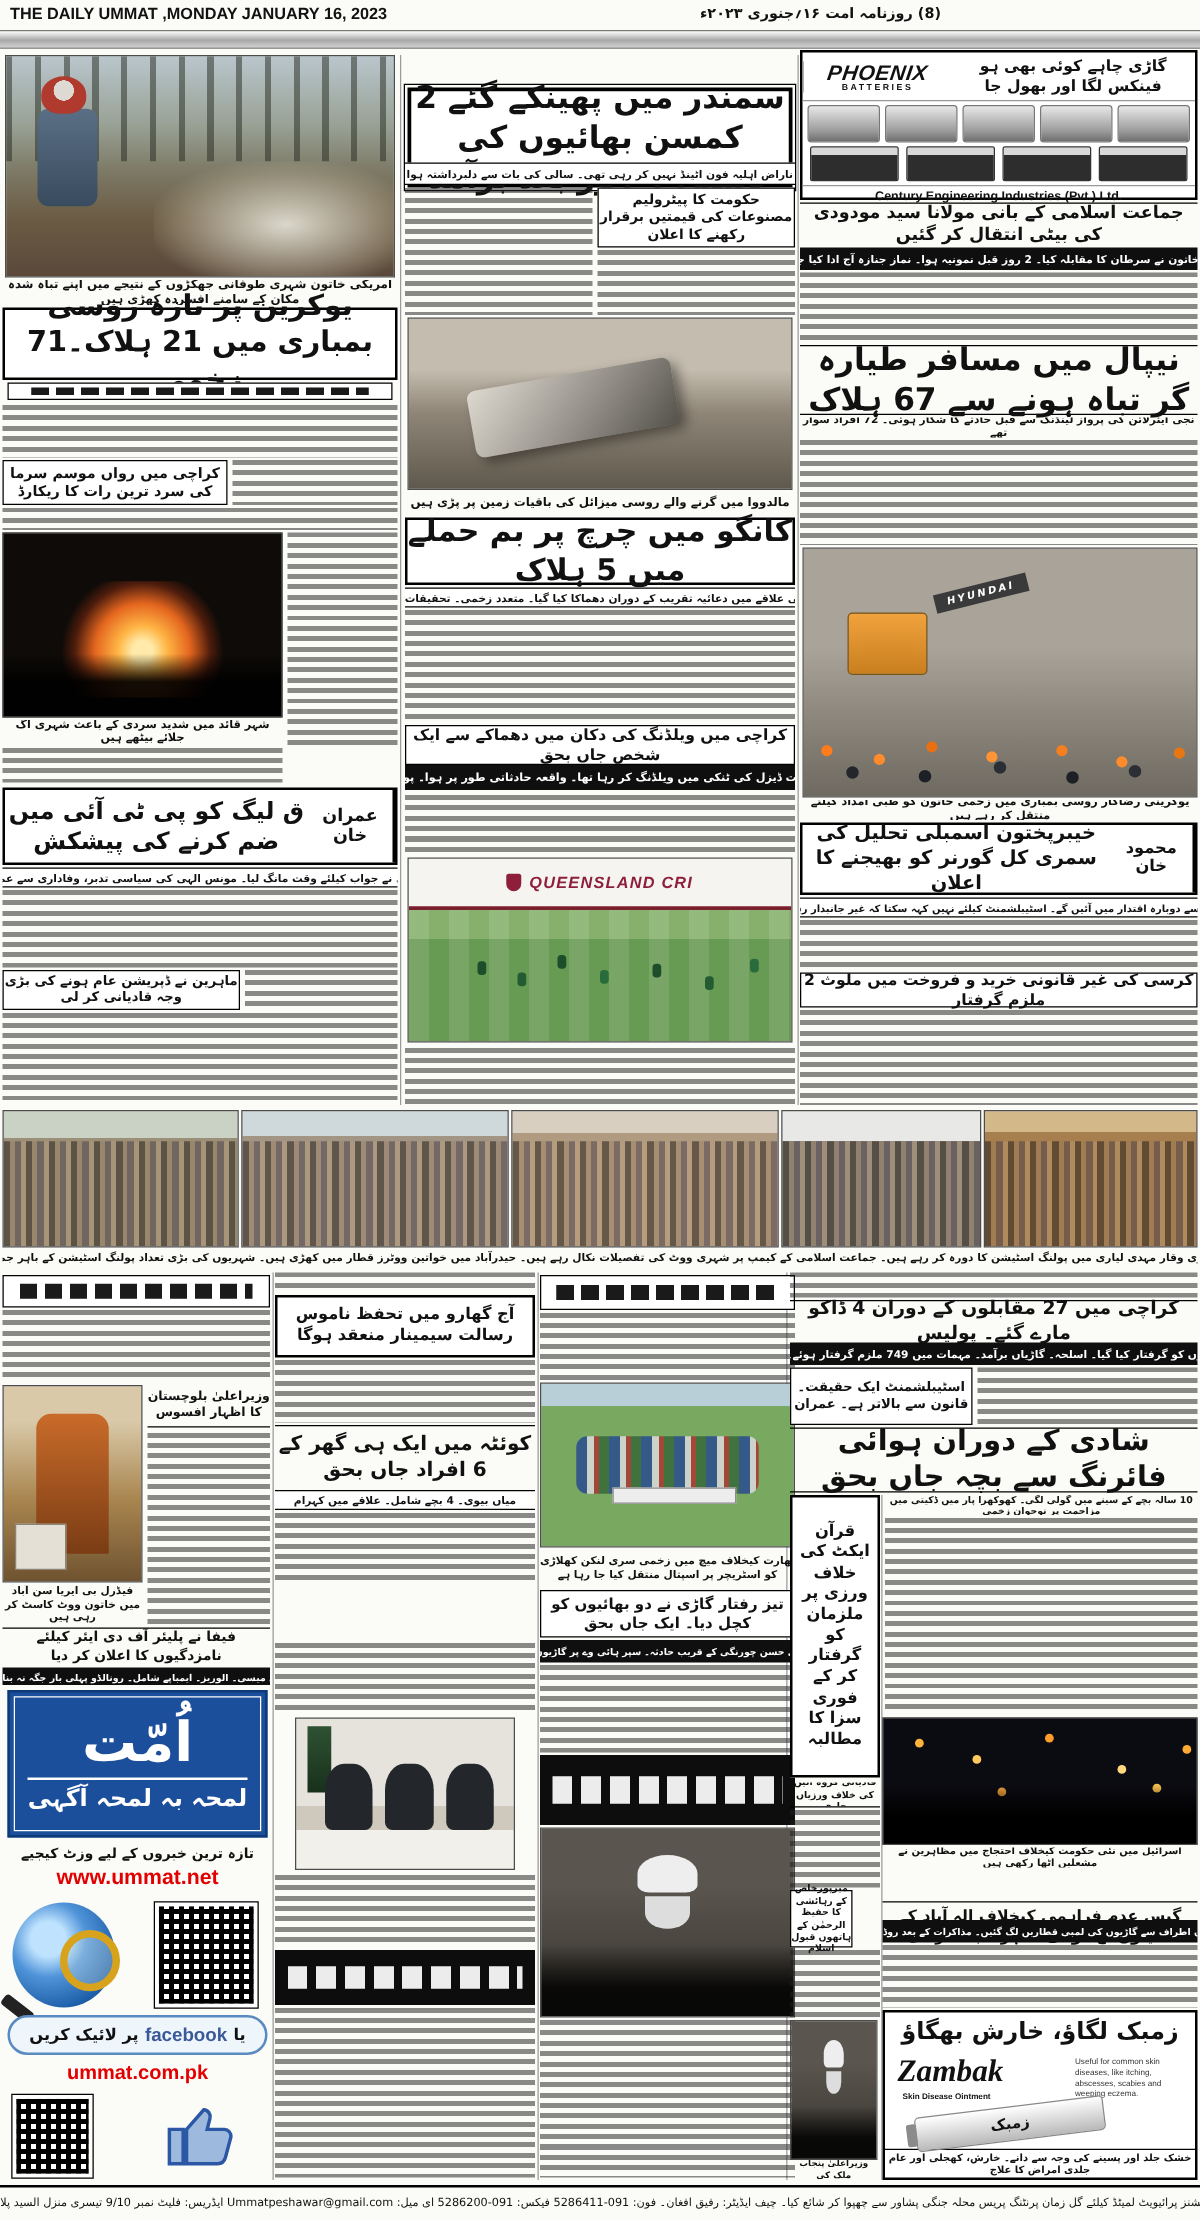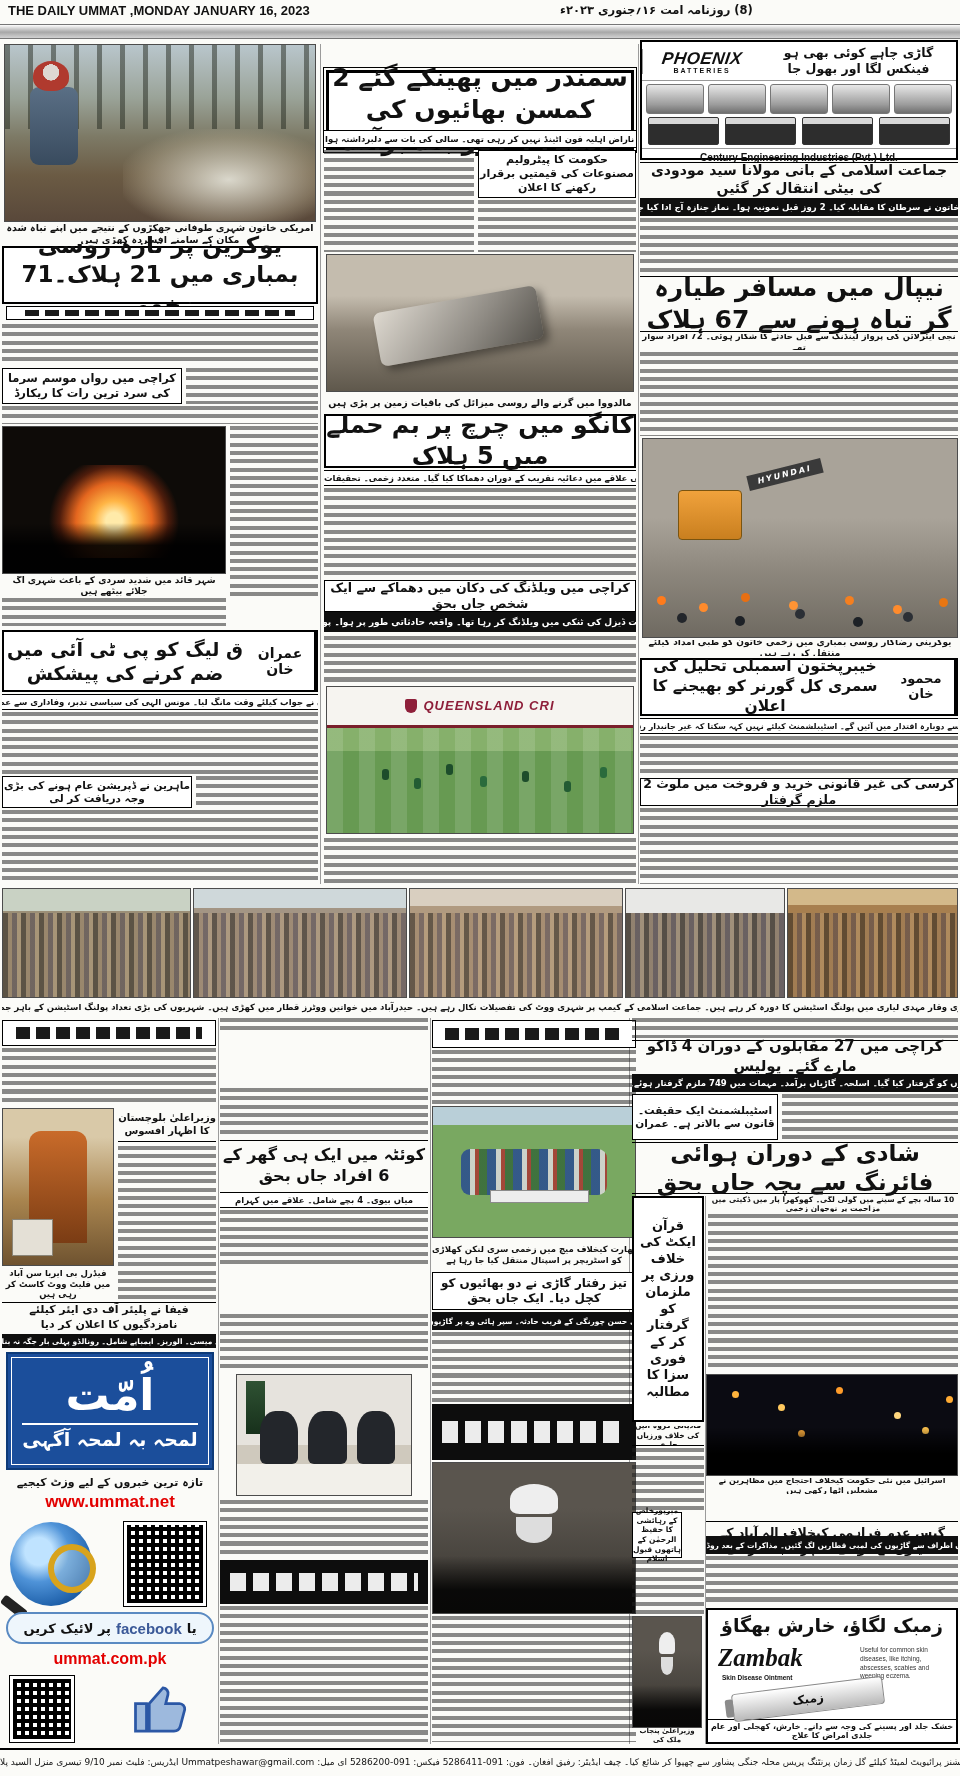--- a/index.html
+++ b/index.html
@@ -169,21 +169,21 @@
   <div class="abs rtl cap" style="left:2px;top:576px;width:224px;height:20px;font-size:9px;">شہر قائد میں شدید سردی کے باعث شہری آگ جلائے بیٹھے ہیں</div>
   <div class="abs tl" style="left:2px;top:598px;width:224px;height:28px;"></div>
 
   <div class="abs rtl box" style="left:2px;top:630px;width:316px;height:62px;display:flex;">
     <div class="kickbox" style="font-size:14px;width:56px;">عمران خان</div>
     <div class="hd" style="flex:1;font-size:19px;">ق لیگ کو پی ٹی آئی میں ضم کرنے کی پیشکش</div>
   </div>
   <div class="abs rtl subline" style="left:2px;top:694px;width:316px;height:16px;font-size:8.5px;">پرویز الہی نے جواب کیلئے وقت مانگ لیا۔ مونس الہی کی سیاسی تدبر، وفاداری سے عمران خوش</div>
   <div class="abs tl" style="left:2px;top:712px;width:316px;height:62px;"></div>
 
-  <div class="abs rtl hd box" style="left:2px;top:776px;width:190px;height:32px;font-size:10.5px;border-width:1.5px;">ماہرین نے ڈپریشن عام ہونے کی بڑی وجہ دریافت کر لی</div>
+  <div class="abs rtl hd box" style="left:2px;top:776px;width:190px;height:32px;font-size:10.5px;border-width:1.5px;">ماہرین نے ڈپریشن عام ہونے کی بڑی وجہ قادیانی کر لی</div>
   <div class="abs tl" style="left:196px;top:776px;width:122px;height:32px;"></div>
   <div class="abs tl" style="left:2px;top:810px;width:316px;height:74px;"></div>
 
   <div class="abs rtl hd thickbox" style="left:326px;top:46px;width:308px;height:80px;font-size:25px;margin-top:24px;">سمندر میں پھینکے گئے 2 کمسن بھائیوں کی لاشیں 4 روز بعد برآمد</div>
   <div class="abs rtl subline" style="left:324px;top:130px;width:312px;height:18px;font-size:8.5px;">باپ نے پھینکا تھا۔ ناراض اہلیہ فون اٹینڈ نہیں کر رہی تھی۔ سالی کی بات سے دلبرداشتہ ہوا۔ ملزم کا انکشاف</div>
   <div class="abs tl" style="left:324px;top:150px;width:150px;height:102px;"></div>
   <div class="abs rtl hd box" style="left:478px;top:150px;width:158px;height:48px;font-size:11px;border-width:1.5px;">حکومت کا پیٹرولیم مصنوعات کی قیمتیں برقرار رکھنے کا اعلان</div>
   <div class="abs tl" style="left:478px;top:200px;width:158px;height:52px;"></div>
 
   <div class="ph p-missile" style="left:326px;top:254px;width:308px;height:138px;">
@@ -277,21 +277,21 @@
       <i class="cr"></i>
     </div>
   <div class="abs rtl cap" style="left:2px;top:1000px;width:956px;height:15px;font-size:8.5px;white-space:nowrap;">پی پی سندھ کے صدر نثار کھوڑو اور جنرل سیکرٹری وقار مہدی لیاری میں پولنگ اسٹیشن کا دورہ کر رہے ہیں۔ جماعت اسلامی کے کیمپ پر شہری ووٹ کی تفصیلات نکال رہے ہیں۔ حیدرآباد میں خواتین ووٹرز قطار میں کھڑی ہیں۔ شہریوں کی بڑی تعداد پولنگ اسٹیشن کے باہر جمع ہے۔ ووٹرز قطار میں باری کا انتظار کر رہے ہیں</div>
 
   <div class="abs hwb" style="left:2px;top:1020px;width:214px;height:26px;"></div>
   <div class="abs tl" style="left:2px;top:1048px;width:214px;height:58px;"></div>
   <div class="ph p-voter" style="left:2px;top:1108px;width:112px;height:158px;">
     <i class="fig"></i>
       <i class="box"></i>
   </div>
-  <div class="abs rtl cap" style="left:2px;top:1268px;width:112px;height:32px;font-size:8.5px;">فیڈرل بی ایریا سن آباد میں فلیٹ ووٹ کاسٹ کر رہی ہیں</div>
+  <div class="abs rtl cap" style="left:2px;top:1268px;width:112px;height:32px;font-size:8.5px;">فیڈرل بی ایریا سن آباد میں خاتون ووٹ کاسٹ کر رہی ہیں</div>
   <div class="abs rtl hd" style="left:118px;top:1108px;width:98px;height:34px;font-size:10px;border-bottom:1px solid #000;">وزیراعلیٰ بلوچستان کا اظہار افسوس</div>
   <div class="abs tl" style="left:118px;top:1146px;width:98px;height:154px;"></div>
 
   <div class="abs rtl hd" style="left:2px;top:1302px;width:214px;height:30px;font-size:11px;border-top:1.5px solid #000;">فیفا نے پلیئر آف دی ایئر کیلئے نامزدگیوں کا اعلان کر دیا</div>
   <div class="abs rtl subbar" style="left:2px;top:1334px;width:214px;height:14px;font-size:7.5px;">لیونل میسی۔ الوریز۔ ایمباپے شامل۔ رونالڈو پہلی بار جگہ نہ بنا سکے</div>
 
   <div class="abs um-box" style="left:6px;top:1352px;width:208px;height:118px;">
     <div class="um-logo rtl">اُمّت</div>
     <div class="um-tag rtl">لمحہ بہ لمحہ آگہی</div>
   </div>
@@ -309,20 +309,21 @@
   </div>
   <div class="abs redurl" style="left:6px;top:1650px;width:208px;height:22px;font-size:16px;">ummat.com.pk</div>
   <div class="abs qr" style="left:10px;top:1676px;width:64px;height:66px;"></div>
   <div class="abs" style="left:118px;top:1676px;width:90px;height:66px;">
     <svg viewBox="0 0 24 24" width="90" height="66" preserveAspectRatio="xMidYMid meet">
       <path d="M2 10h4v10H2zM7 20h9c1.2 0 2-.7 2.3-1.8l1.6-6A2 2 0 0 0 18 10h-5l.8-3.2A2 2 0 0 0 12 4.3L7 10z" fill="#9db9dd" stroke="#2b57a5" stroke-width="1"></path>
     </svg>
   </div>
 
   <div class="abs tl" style="left:220px;top:1018px;width:208px;height:16px;"></div>
+  <div class="abs rtl hd box" style="left:220px;top:1036px;width:208px;height:50px;font-size:13px;">آج گھارو میں تحفظ ناموس رسالت سیمینار منعقد ہوگا</div>
   <div class="abs tl" style="left:220px;top:1088px;width:208px;height:50px;"></div>
   <div class="abs rtl hd" style="left:220px;top:1140px;width:208px;height:50px;font-size:16px;border-top:1.5px solid #000;">کوئٹہ میں ایک ہی گھر کے 6 افراد جاں بحق</div>
   <div class="abs rtl subline" style="left:220px;top:1192px;width:208px;height:16px;font-size:8.5px;">میاں بیوی۔ 4 بچے شامل۔ علاقے میں کہرام</div>
   <div class="abs tl" style="left:220px;top:1210px;width:208px;height:58px;"></div>
   <div class="abs tl" style="left:220px;top:1314px;width:208px;height:58px;"></div>
   <div class="ph p-press" style="left:236px;top:1374px;width:176px;height:122px;">
     <i class="flag"></i>
       <i class="m1"></i>
       <i class="m2"></i>
       <i class="m3"></i>

